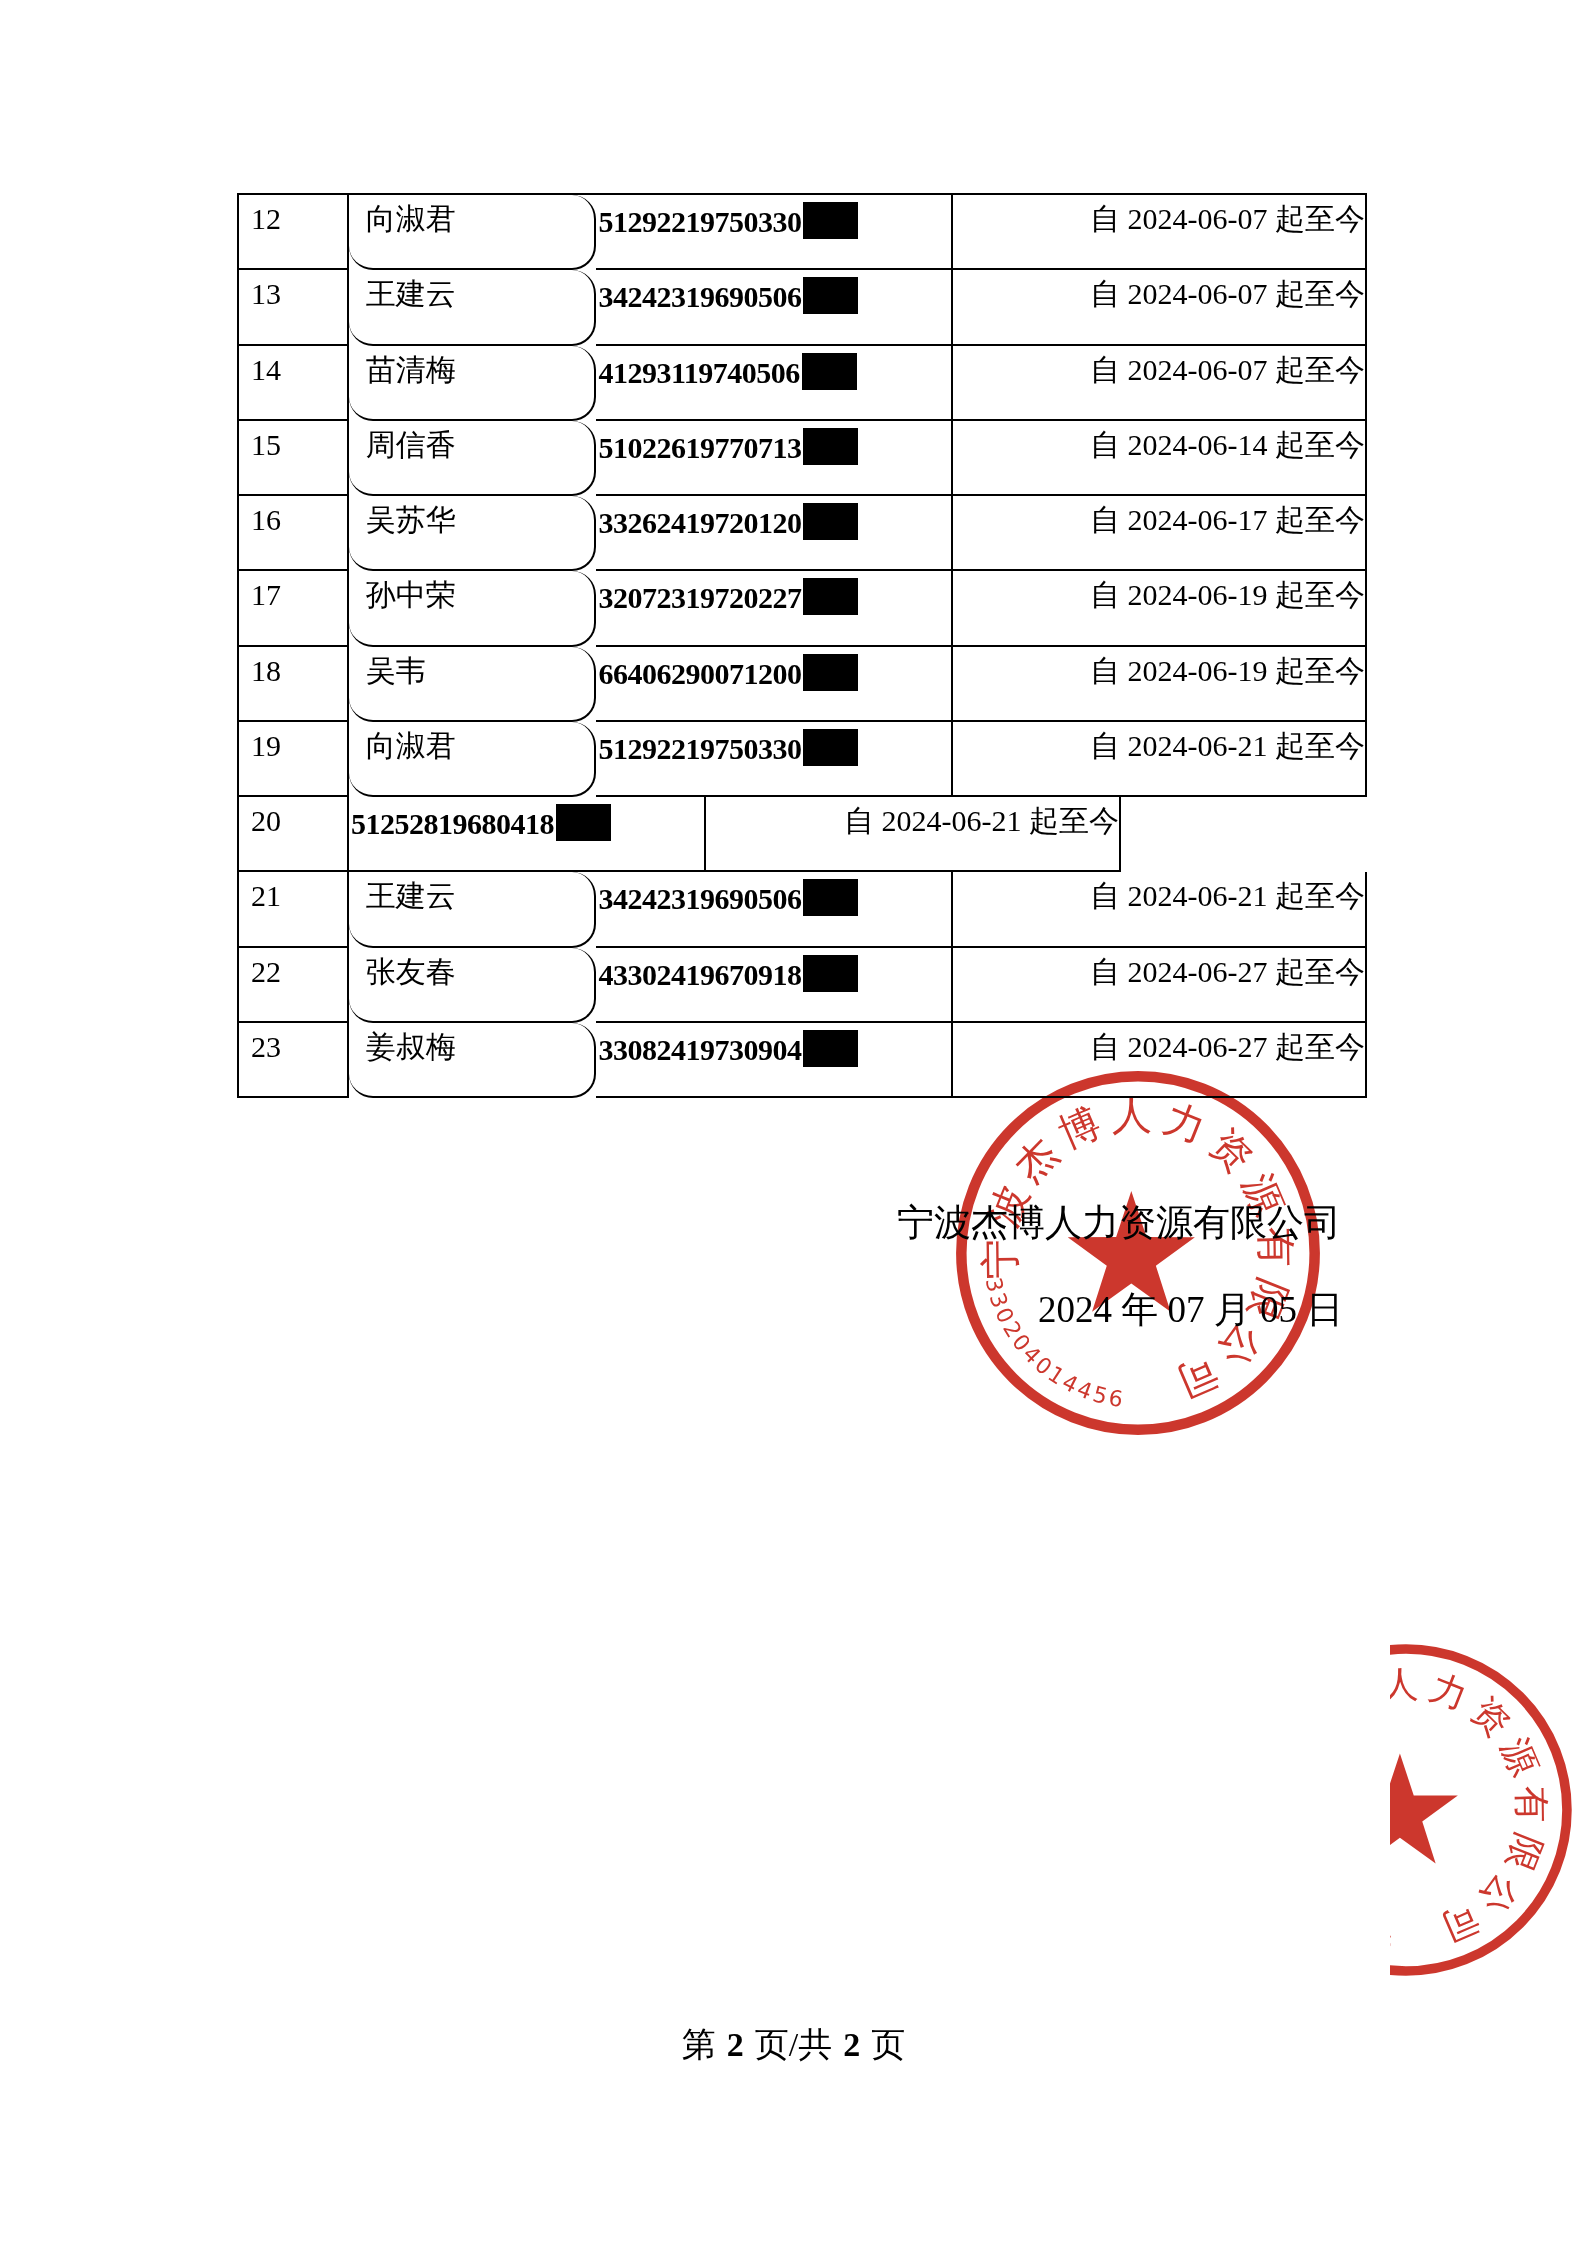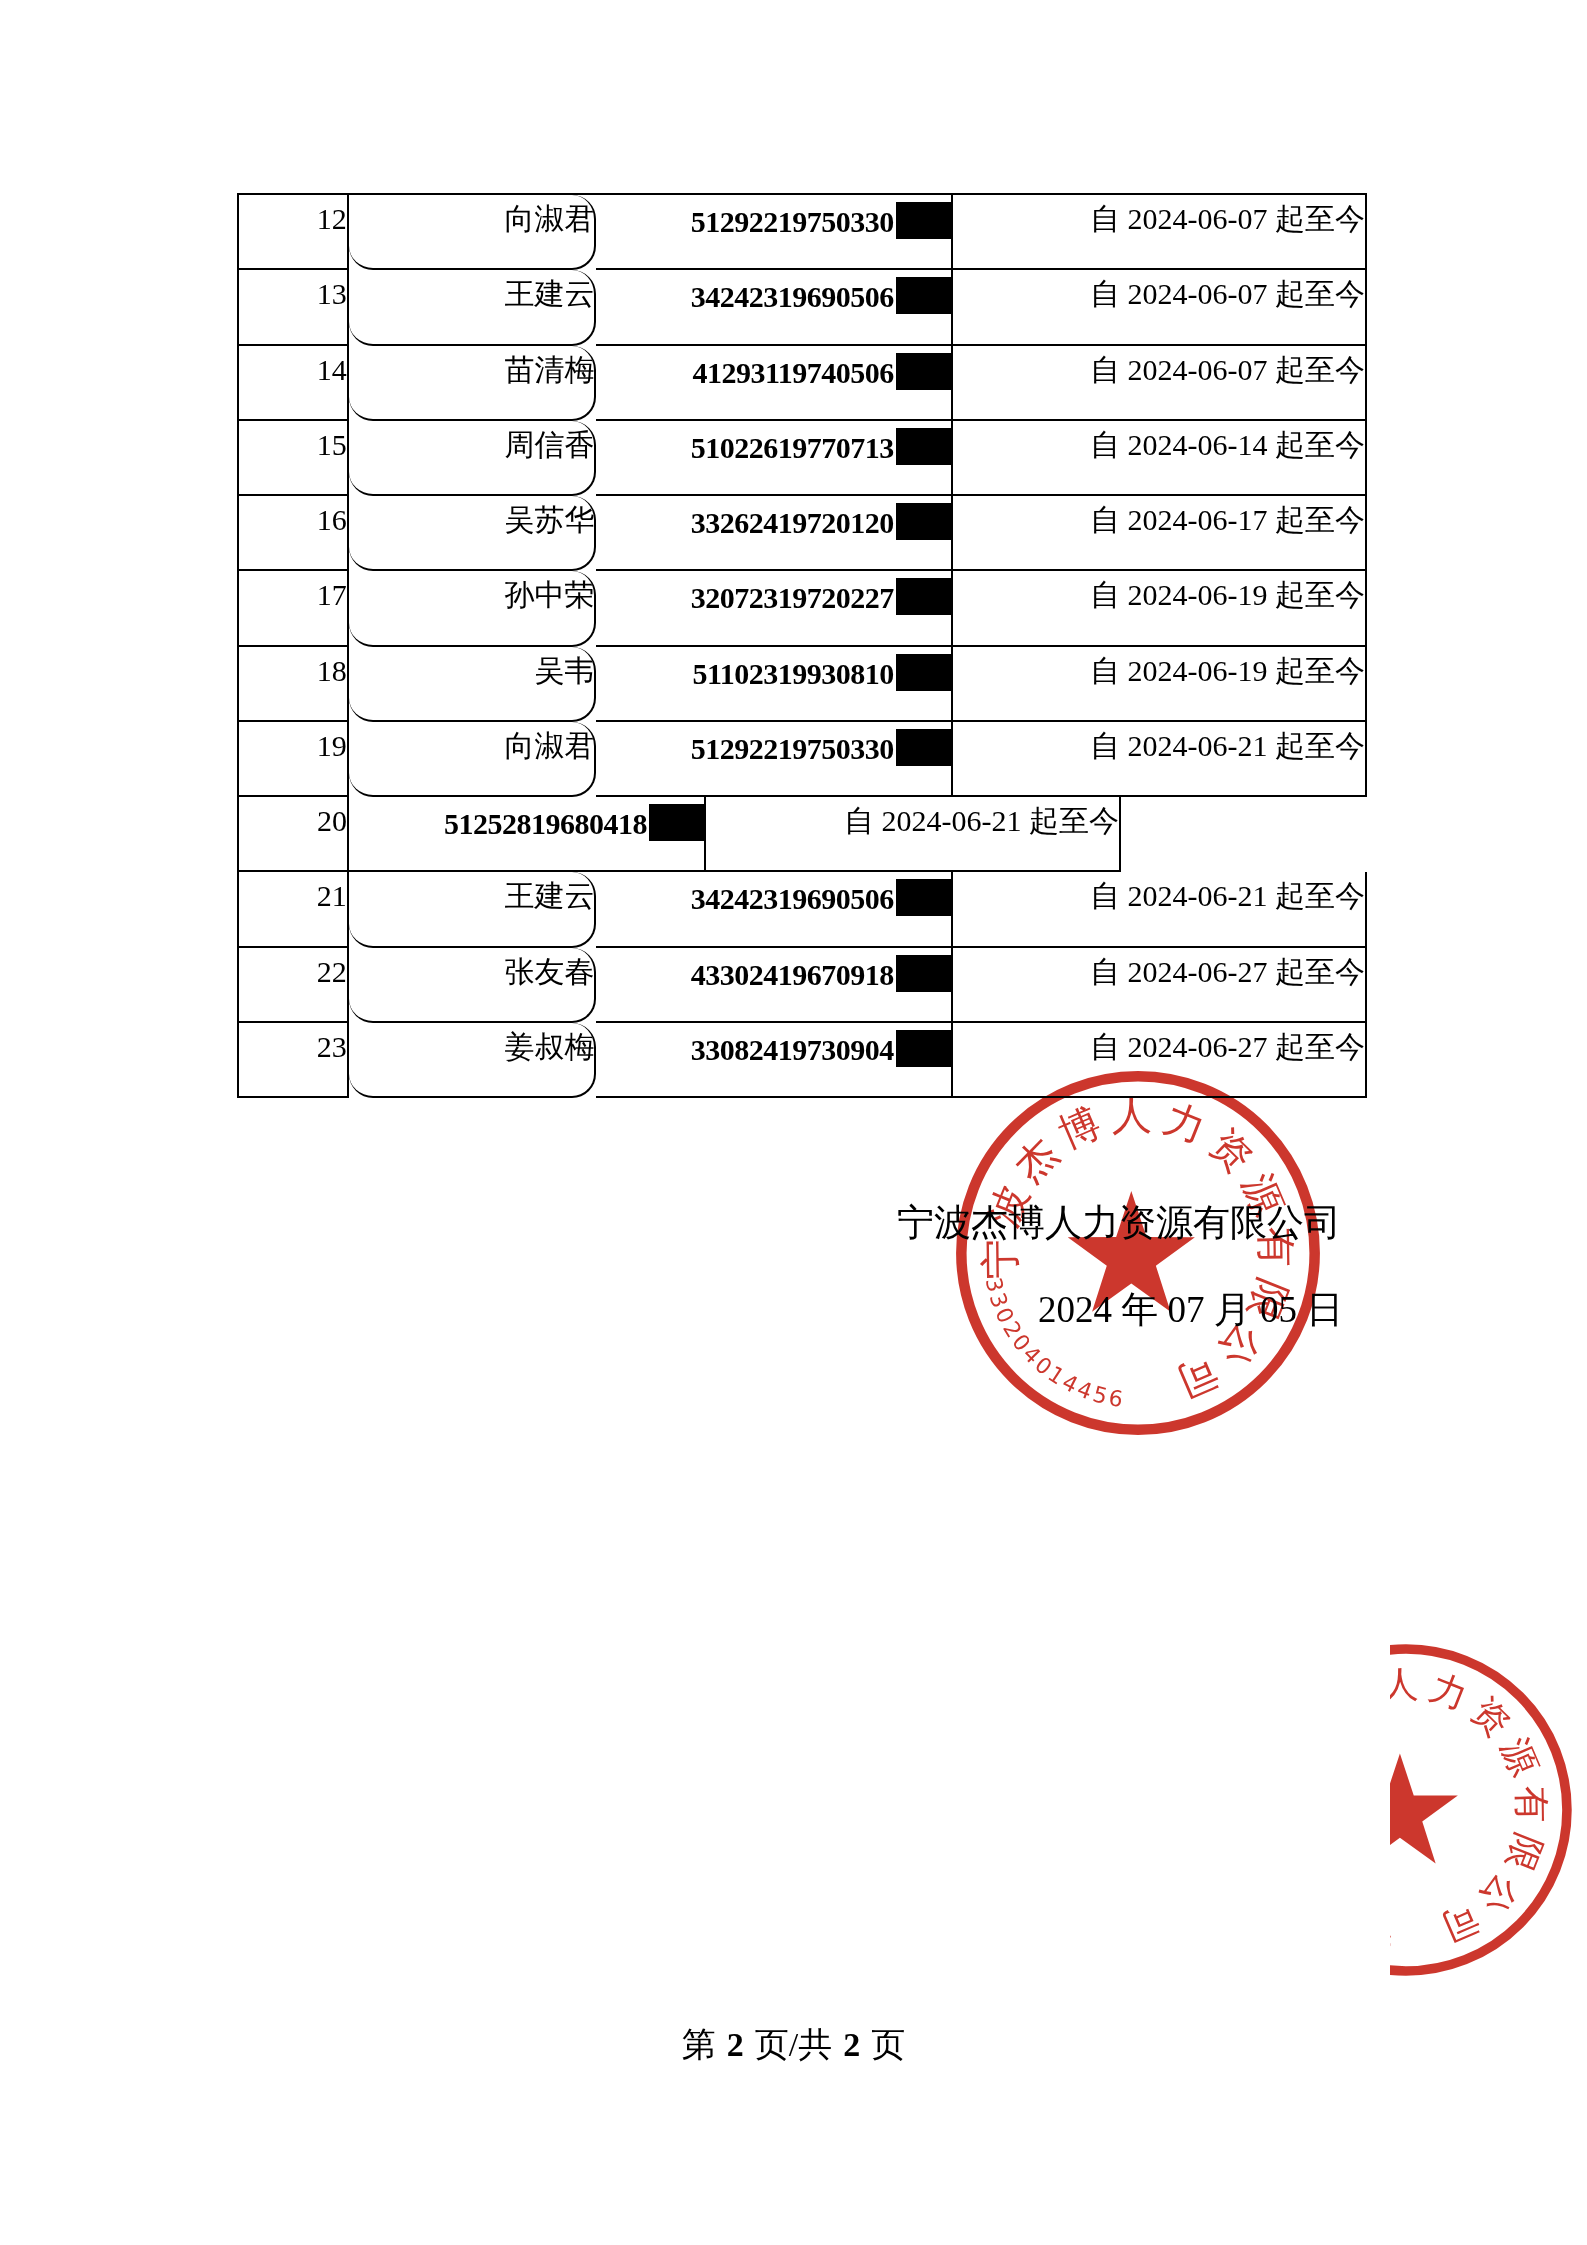--- a/index.html
+++ b/index.html
@@ -10,21 +10,21 @@
   }
   
   .doc-table{
     position:absolute;left:237px;top:193px;width:1130px;
     border-top:2px solid #000;border-left:2px solid #000;
     box-sizing:border-box;
   }
   .trow{display:flex;height:75.25px;box-sizing:border-box;}
   .cell{
     box-sizing:border-box;border-right:2px solid #000;border-bottom:2px solid #000;
-    padding-top:7px;font-size:30px;line-height:1.15;overflow:hidden;text-align:right;
+    padding-top:7px;font-size:30px;line-height:1.15;overflow:hidden;
   }
   .c-index{width:110px;padding-left:12px;}
   .c-name {width:248px;padding-left:17px;border-radius:24px;}
   .c-id   {width:357px;padding-left:2px;font-weight:bold;letter-spacing:-0.5px;white-space:nowrap;}
   .c-period{width:415px;text-align:right;padding-left:16px;}
   .redaction{
     display:inline-block;width:55px;height:37px;background:#000;
     margin-left:2px;vertical-align:-7px;
   }
   
@@ -148,21 +148,21 @@
   </div>
 
   <div class="trow">
     <div class="cell c-index">
       <span>18</span>
     </div>
     <div class="cell c-name">
       <span>吴韦</span>
     </div>
     <div class="cell c-id">
-      <span>51102319930810</span><span class="redaction"></span>
+      <span>66406290071200</span><span class="redaction"></span>
     </div>
     <div class="cell c-period">
       <span>自 2024-06-19 起至今</span>
     </div>
   </div>
 
   <div class="trow">
     <div class="cell c-index">
       <span>19</span>
     </div>

